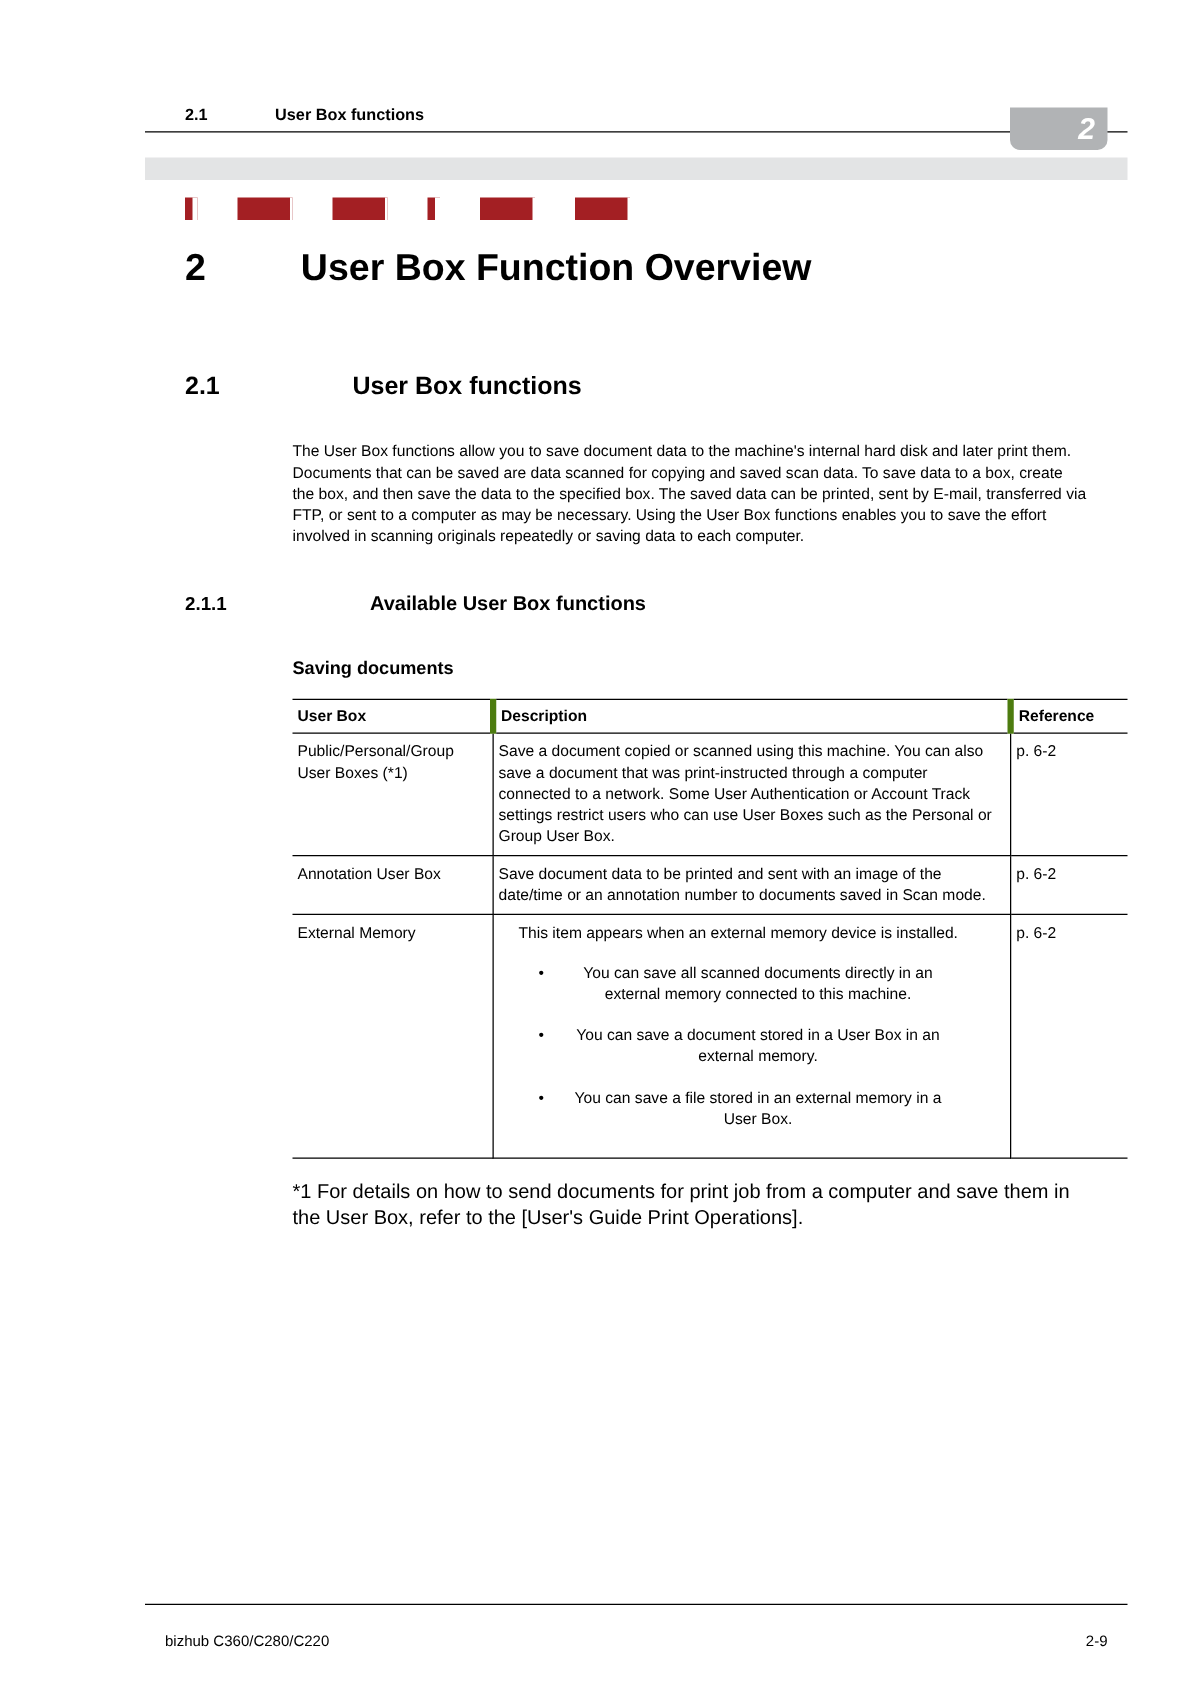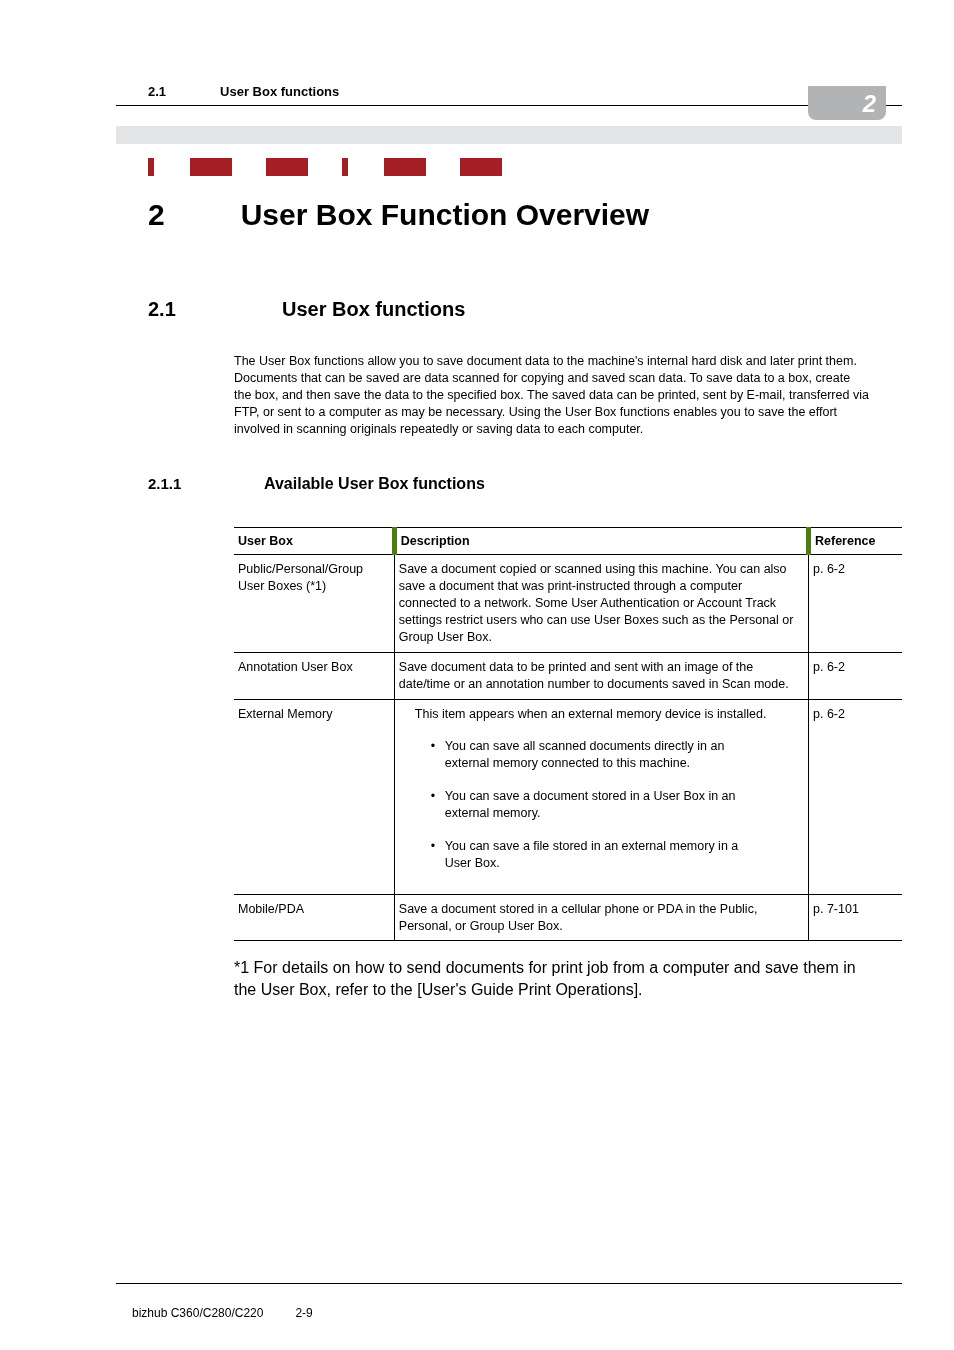--- a/index.html
+++ b/index.html
@@ -66,21 +66,21 @@
     .h1-title { font-size: 30px; font-weight: bold; }
     .h2-row { display: flex; gap: 44px; align-items: baseline; margin-bottom: 12px; }
     .h2-num { font-size: 20px; font-weight: bold; width: 58px; }
     .h2-title { font-size: 20px; font-weight: bold; }
     .body-indent { margin-left: 102px; }
     .para {
       font-size: 12.5px;
       line-height: 1.35;
       margin-bottom: 22px;
     }
-    .h3-row { display: flex; gap: 4px; align-items: baseline; margin-bottom: 18px; }
+    .h3-row { display: flex; gap: 36px; align-items: baseline; margin-bottom: 18px; }
     .h3-num { font-size: 15px; font-weight: bold; width: 80px; }
     .h3-title { font-size: 16px; font-weight: bold; }
     .h4-title { font-size: 14.5px; font-weight: bold; margin-bottom: 10px; }
     .small-para { font-size: 12.5px; margin-bottom: 10px; }
     table.boxtable {
       width: 100%;
       border-collapse: collapse;
       font-size: 12.5px;
       margin-bottom: 16px;
     }
@@ -98,35 +98,36 @@
       padding: 6px 8px 6px 4px;
       vertical-align: top;
       line-height: 1.35;
     }
     table.boxtable th:last-child, table.boxtable td:last-child { border-right: none; }
     table.boxtable th { border-right: 5px solid #4d7c0f; }
     table.boxtable th:last-child { border-right: none; }
     table.boxtable .col1 { width: 24%; }
     table.boxtable .col3 { width: 14%; }
     .bullet-list { list-style: none; padding-left: 0; }
-    .bullet-list li { position: relative; padding-left: 14px; }
+    .bullet-list li { position: relative; padding-left: 14px; text-align: center; }
     .bullet-list li::before {
       content: "•";
       position: absolute; left: 0; top: 0;
     }
     .footnote {
       font-size: 16px;
       line-height: 1.35;
     }
     .footer {
       position: absolute;
       bottom: 30px; left: 68px; right: 68px;
       border-top: 1px solid #000;
       padding-top: 6px;
       display: flex;
+      justify-content: space-between;
       font-size: 12px;
     }
   </style>
 </head>
 <body>
 
 <div class="page-border-top">
   <div class="left">
     <span class="num">2.1</span>
     <span class="title">User Box functions</span>
@@ -160,20 +161,21 @@
   <div class="body-indent">
     <p class="para">The User Box functions allow you to save document data to the machine's internal hard disk and later print them. Documents that can be saved are data scanned for copying and saved scan data. To save data to a box, create the box, and then save the data to the specified box. The saved data can be printed, sent by E-mail, transferred via FTP, or sent to a computer as may be necessary. Using the User Box functions enables you to save the effort involved in scanning originals repeatedly or saving data to each computer.</p>
   </div>
 
   <div class="h3-row">
     <span class="h3-num">2.1.1</span>
     <span class="h3-title">Available User Box functions</span>
   </div>
 
   <div class="body-indent">
+    <h4 class="h4-title">Saving documents</h4>
 
     <table class="boxtable">
       <thead>
         <tr>
           <th class="col1">User Box</th>
           <th>Description</th>
           <th class="col3">Reference</th>
         </tr>
       </thead>
       <tbody>
@@ -192,25 +194,20 @@
           <td>
             <span>This item appears when an external memory device is installed.</span>
             <ul class="bullet-list">
               <li>You can save all scanned documents directly in an external memory connected to this machine.</li>
               <li>You can save a document stored in a User Box in an external memory.</li>
               <li>You can save a file stored in an external memory in a User Box.</li>
             </ul>
           </td>
           <td>p. 6-2</td>
         </tr>
-        <tr>
-          <td>Mobile/PDA</td>
-          <td>Save a document stored in a cellular phone or PDA in the Public, Personal, or Group User Box.</td>
-          <td>p. 7-101</td>
-        </tr>
       </tbody>
     </table>
 
     <p class="footnote">*1 For details on how to send documents for print job from a computer and save them in the User Box, refer to the [User's Guide Print Operations].</p>
   </div>
 
 </div>
 
 <div class="footer">
   <span>bizhub C360/C280/C220</span>

